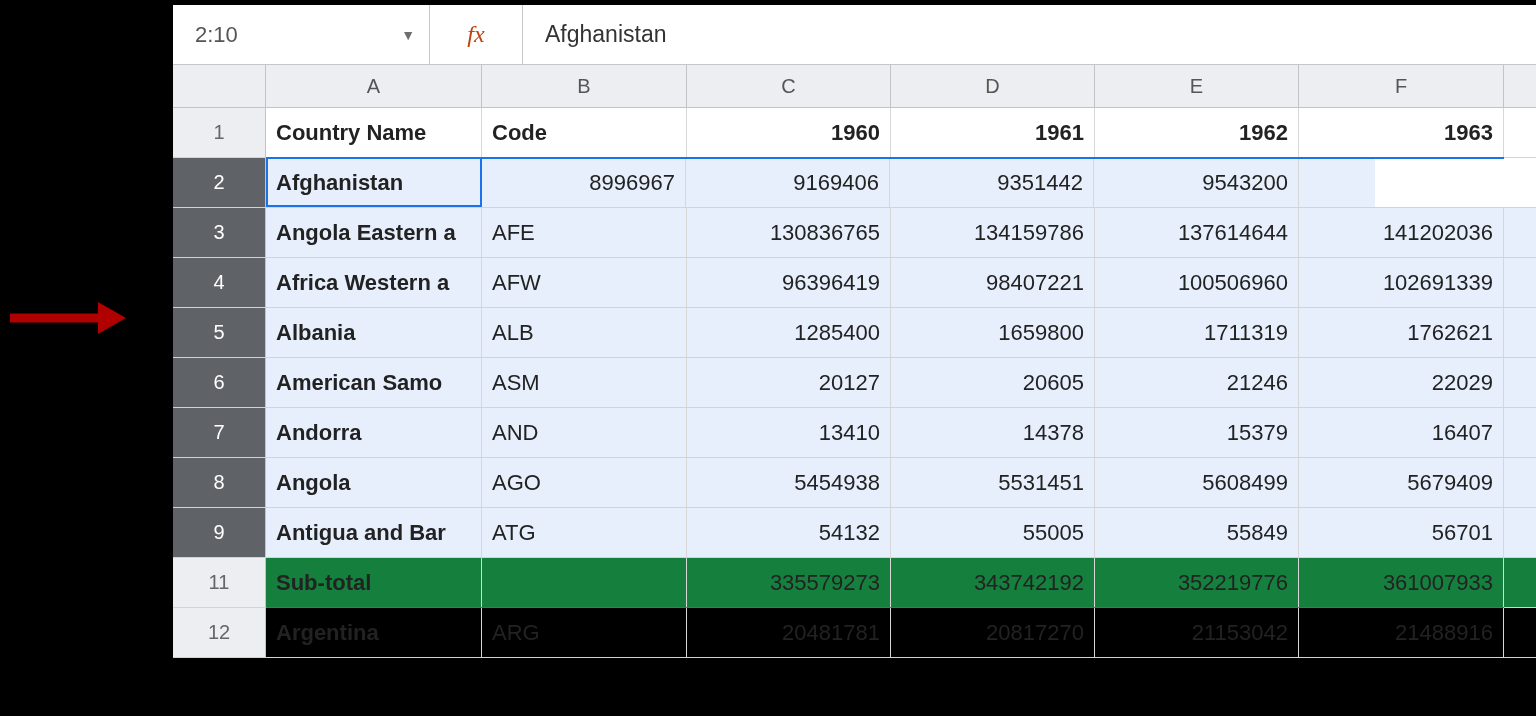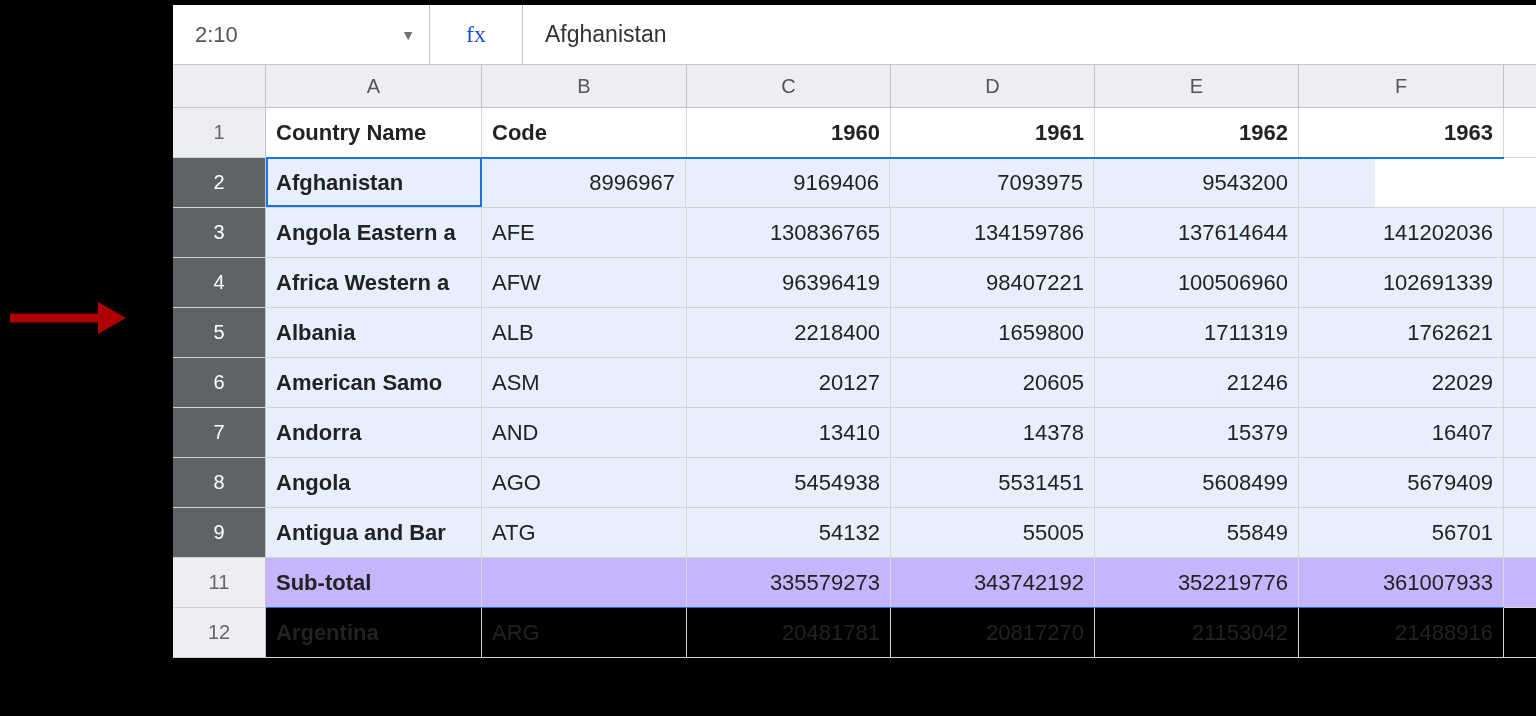--- a/index.html
+++ b/index.html
@@ -44,22 +44,23 @@
   .name-box .drop {
     color: #6f6f6f;
     font-size: 14px;
   }
   .fx {
     width: 92px;
     display: flex;
     align-items: center;
     justify-content: center;
     font-family: Georgia, "Times New Roman", serif;
+    font-style: italic;
     font-size: 24px;
-    color: #1d4ed8;
+    color: #c2410c;
     border-right: 1px solid #c6c6c6;
   }
   .formula-value {
     flex: 1;
     display: flex;
     align-items: center;
     padding-left: 22px;
     color: #333;
     font-size: 23px;
   }
@@ -134,21 +135,21 @@
   .cell.D { width: 204px; justify-content: flex-end; }
   .cell.E { width: 204px; justify-content: flex-end; }
   .cell.F { width: 205px; justify-content: flex-end; }
   .cell.G { width: 76px; border-right: none; }
 
   .hdr .cell  { font-weight: 700; }
   .hdr .cell.C, .hdr .cell.D, .hdr .cell.E, .hdr .cell.F { font-weight: 700; }
   .bold { font-weight: 700; }
 
   .selbg .cell { background: #e7effd; }
-  .subtotal .cell { background: #c4b5fd; }
+  .subtotal .cell { background: #15803d; }
   .subtotal .cell.A { font-weight: 700; }
 
   
   .active-outline {
     position: absolute;
     left: 93px;
     top: 50px;        
     width: 216px;
     height: 50px;
     border: 2px solid #1a73e8;
@@ -229,21 +230,21 @@
       <div class="cell F bold">1963</div>
       <div class="cell G"></div>
     </div>
 
     <div id="sel-rows">
         <div class="row selbg selected">
           <div class="rowh sel">2</div>
           <div class="cell A bold">Afghanistan</div>
           <div class="cell C">8996967</div>
           <div class="cell D">9169406</div>
-          <div class="cell E">7093975</div>
+          <div class="cell E">9351442</div>
           <div class="cell F">9543200</div>
           <div class="cell G"></div>
         </div>
         <div class="row selbg selected">
           <div class="rowh sel">3</div>
           <div class="cell A bold">Angola Eastern a</div>
           <div class="cell B">AFE</div>
           <div class="cell C">130836765</div>
           <div class="cell D">134159786</div>
           <div class="cell E">137614644</div>
@@ -257,21 +258,21 @@
           <div class="cell C">96396419</div>
           <div class="cell D">98407221</div>
           <div class="cell E">100506960</div>
           <div class="cell F">102691339</div>
           <div class="cell G"></div>
         </div>
         <div class="row selbg selected">
           <div class="rowh sel">5</div>
           <div class="cell A bold">Albania</div>
           <div class="cell B">ALB</div>
-          <div class="cell C">2218400</div>
+          <div class="cell C">1285400</div>
           <div class="cell D">1659800</div>
           <div class="cell E">1711319</div>
           <div class="cell F">1762621</div>
           <div class="cell G"></div>
         </div>
         <div class="row selbg selected">
           <div class="rowh sel">6</div>
           <div class="cell A bold">American Samo</div>
           <div class="cell B">ASM</div>
           <div class="cell C">20127</div>

